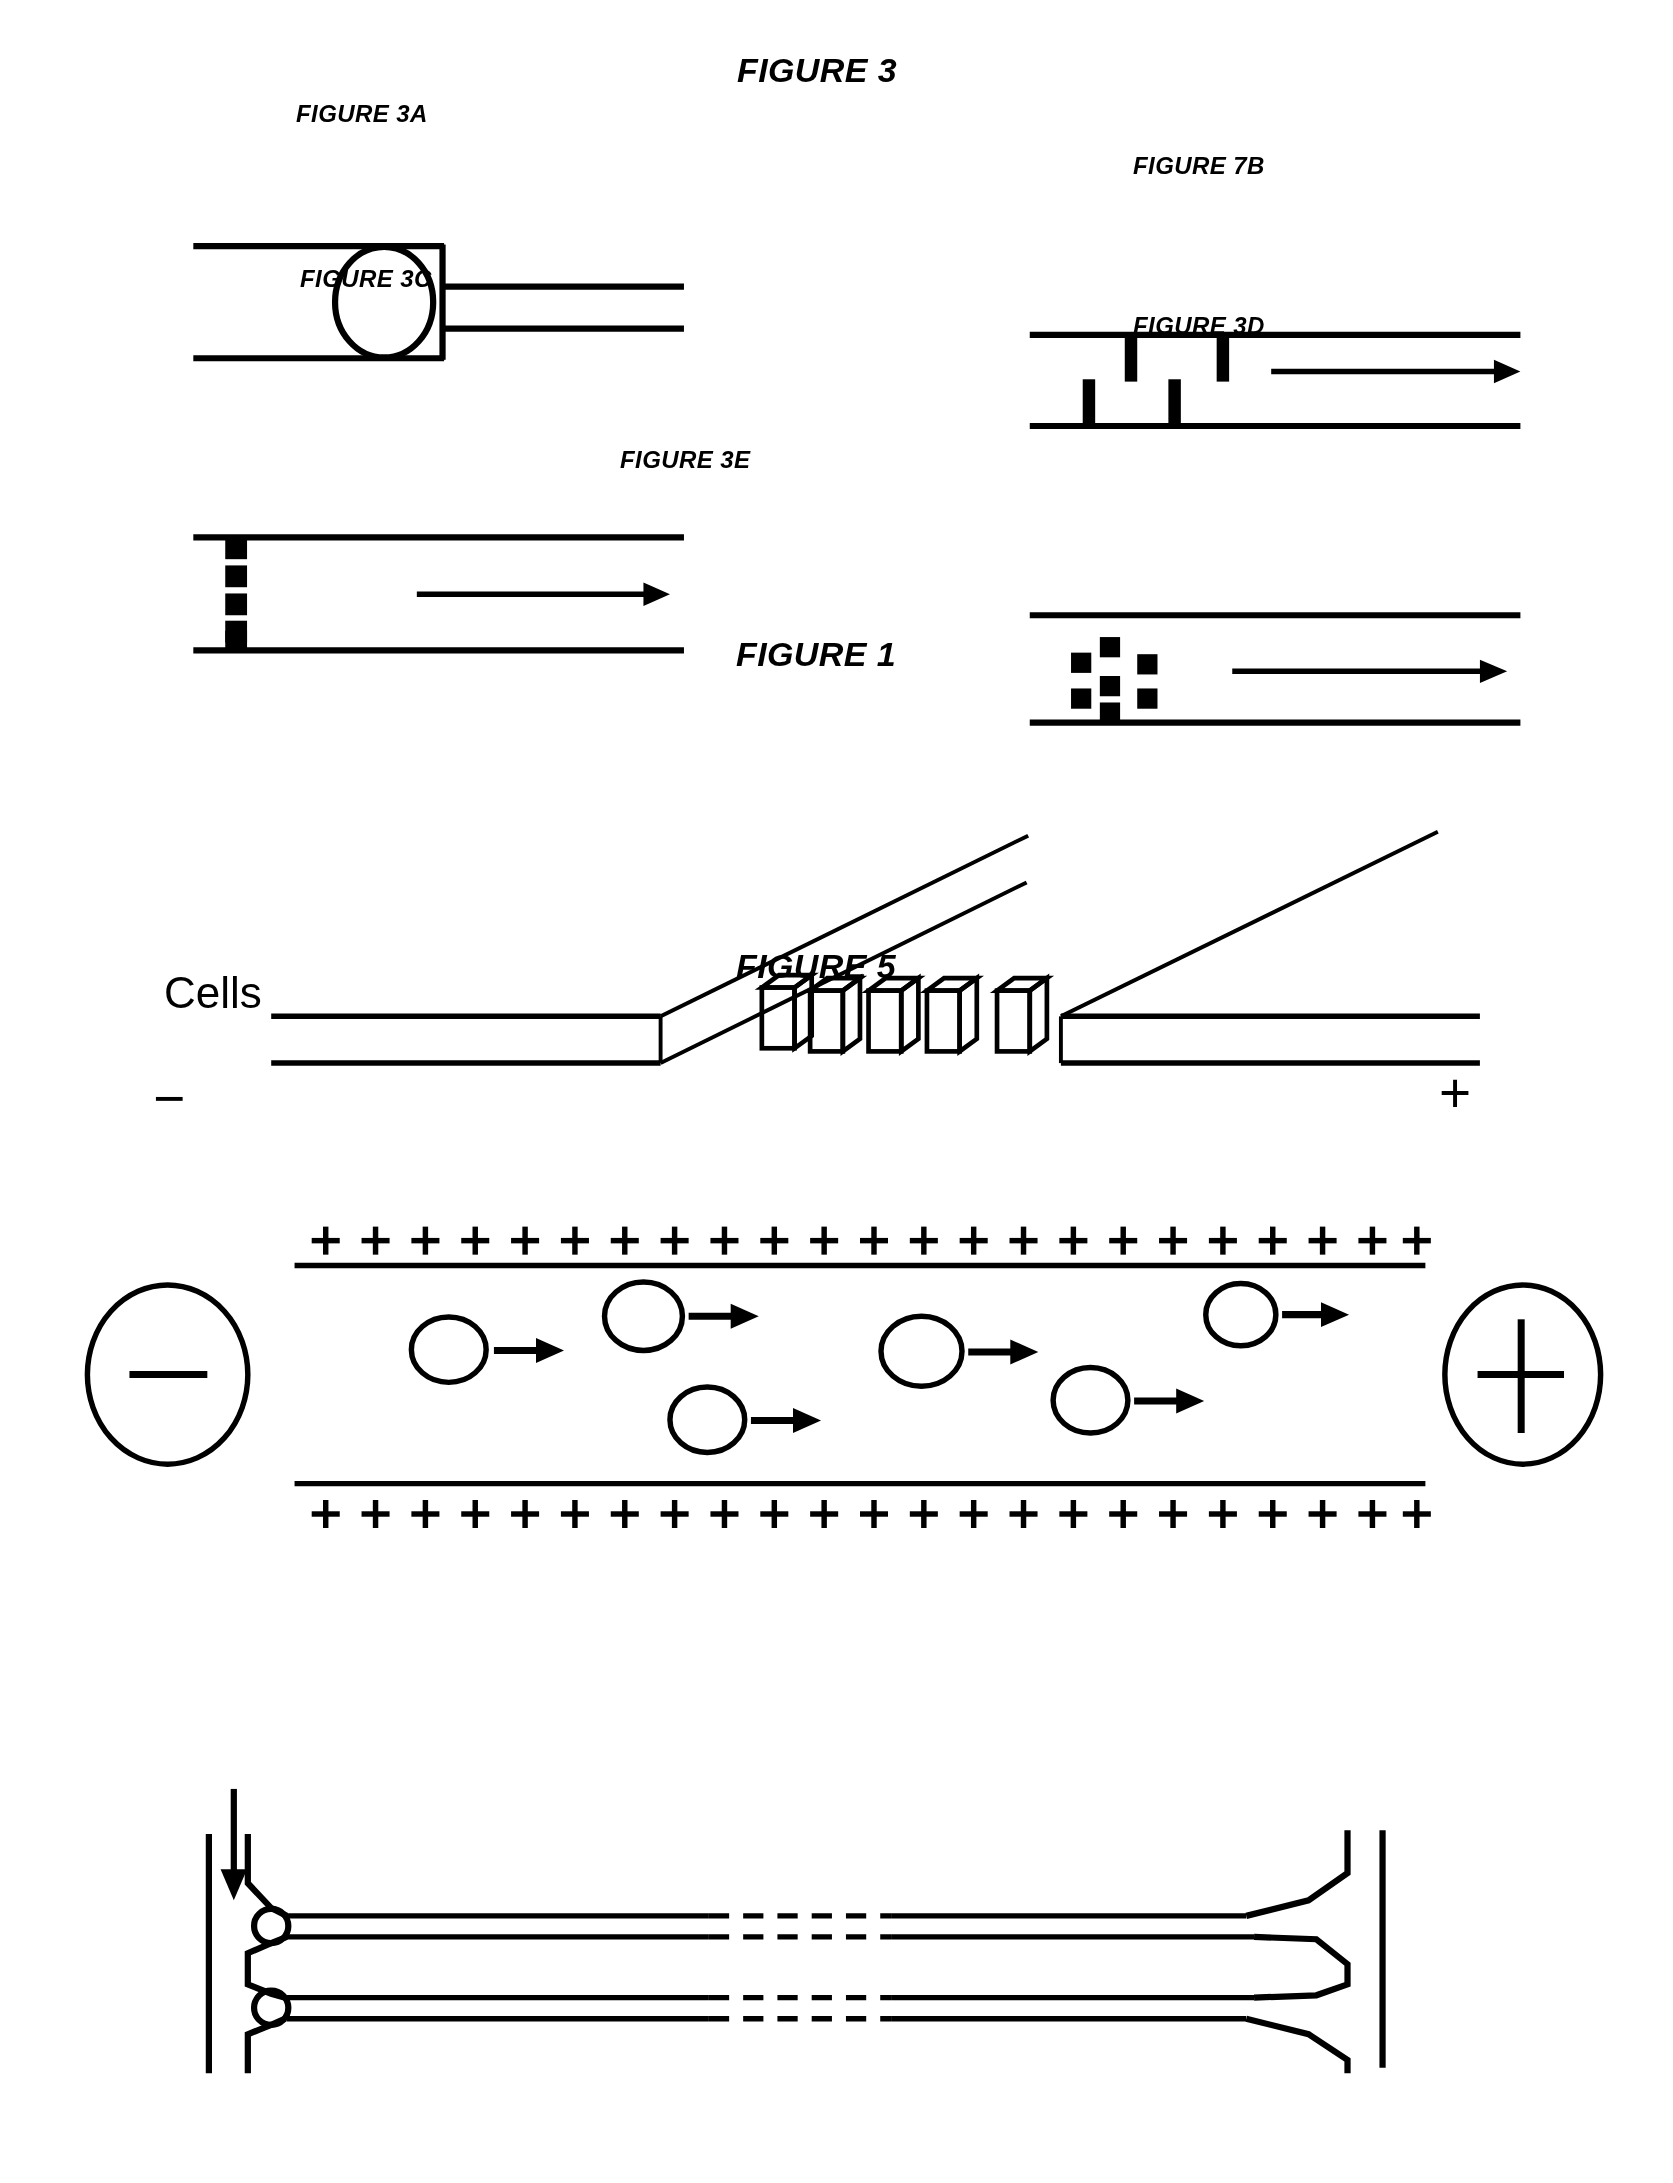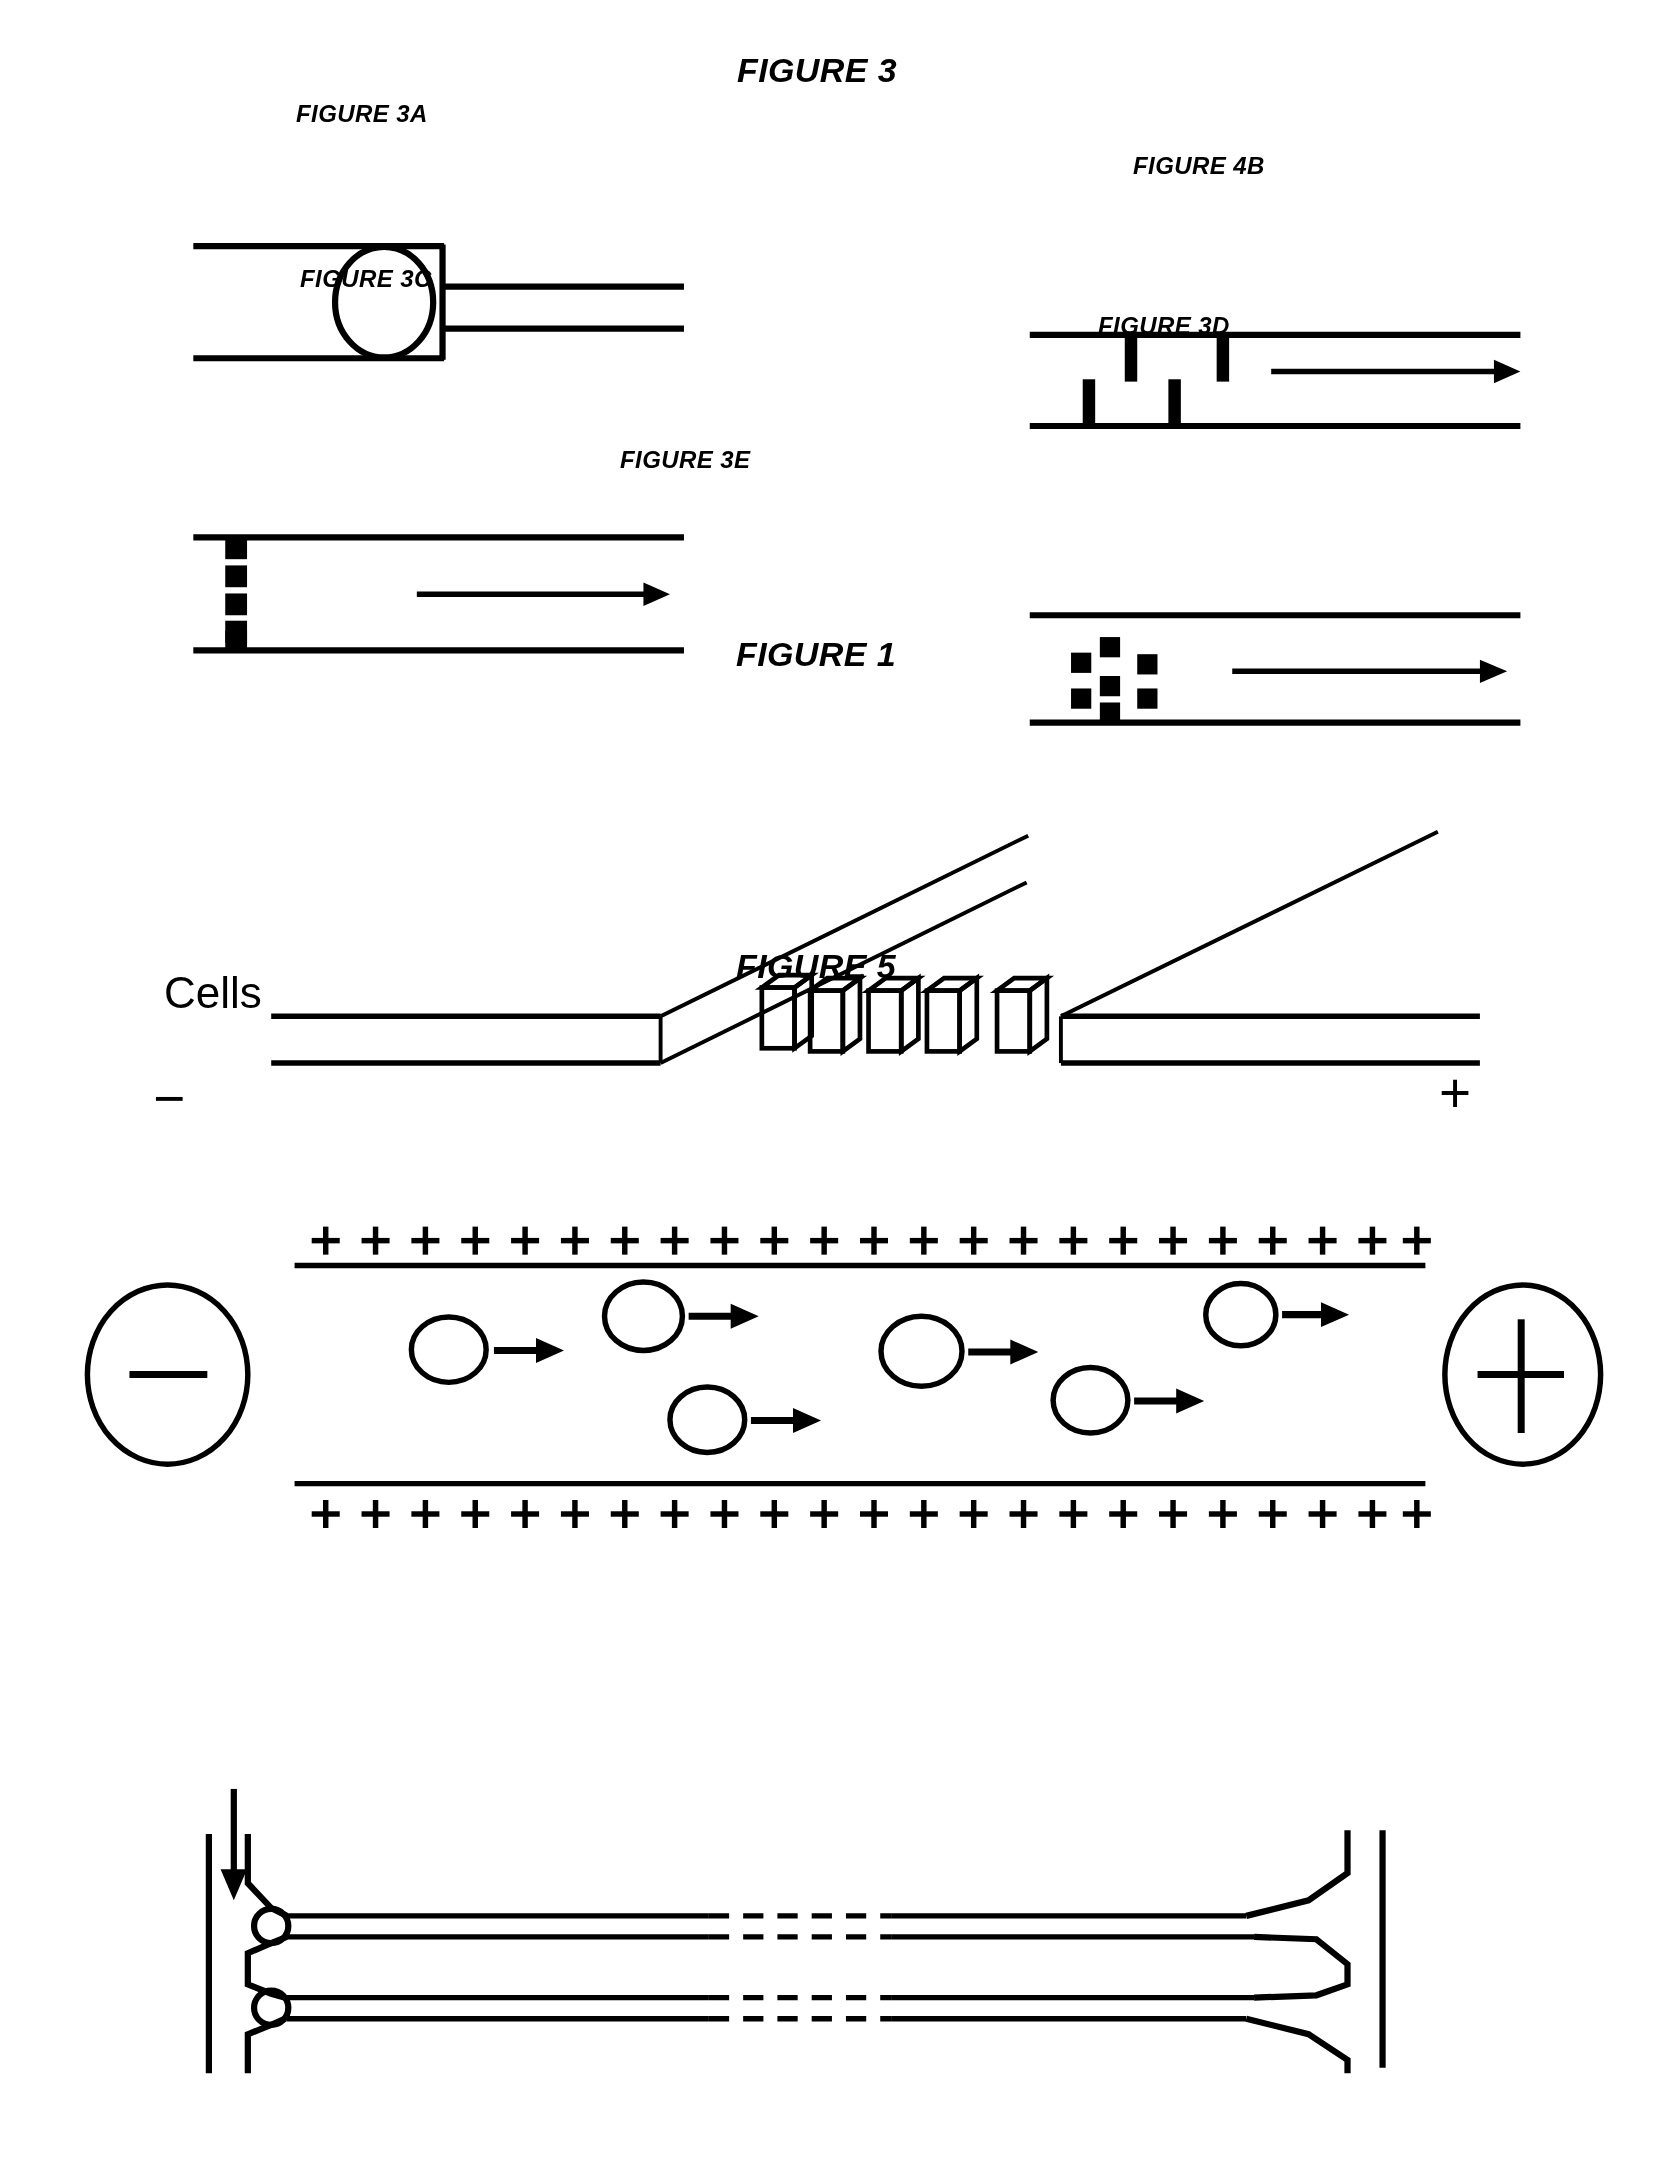--- a/index.html
+++ b/index.html
@@ -56,25 +56,25 @@
 </style>
 </head>
 <body>
 
 <div class="page">
 
   <div class="fig-title t-main" style="left:737px; top:43px;">FIGURE 3</div>
 
   <div class="fig-title t-sub" style="left:296px; top:92px;">FIGURE 3A</div>
 
-  <div class="fig-title t-sub" style="left:1133px; top:144px;">FIGURE 4B</div>
+  <div class="fig-title t-sub" style="left:1133px; top:144px;">FIGURE 7B</div>
 
   <div class="fig-title t-sub" style="left:300px; top:257px;">FIGURE 3C</div>
 
-  <div class="fig-title t-sub" style="left:1098px; top:304px;">FIGURE 3D</div>
+  <div class="fig-title t-sub" style="left:1133px; top:304px;">FIGURE 3D</div>
 
   <div class="fig-title t-sub" style="left:620px; top:438px;">FIGURE 3E</div>
 
   <div class="fig-title t-main" style="left:736px; top:627px;">FIGURE 1</div>
 
   <div class="fig-title t-main" style="left:736px; top:939px;">FIGURE 5</div>
 
   <div class="plain-label" style="left:164px; top:968px;">Cells</div>
 
   <div class="sign-label" style="left:153px; top:1071px; font-size:55px;">−</div>

